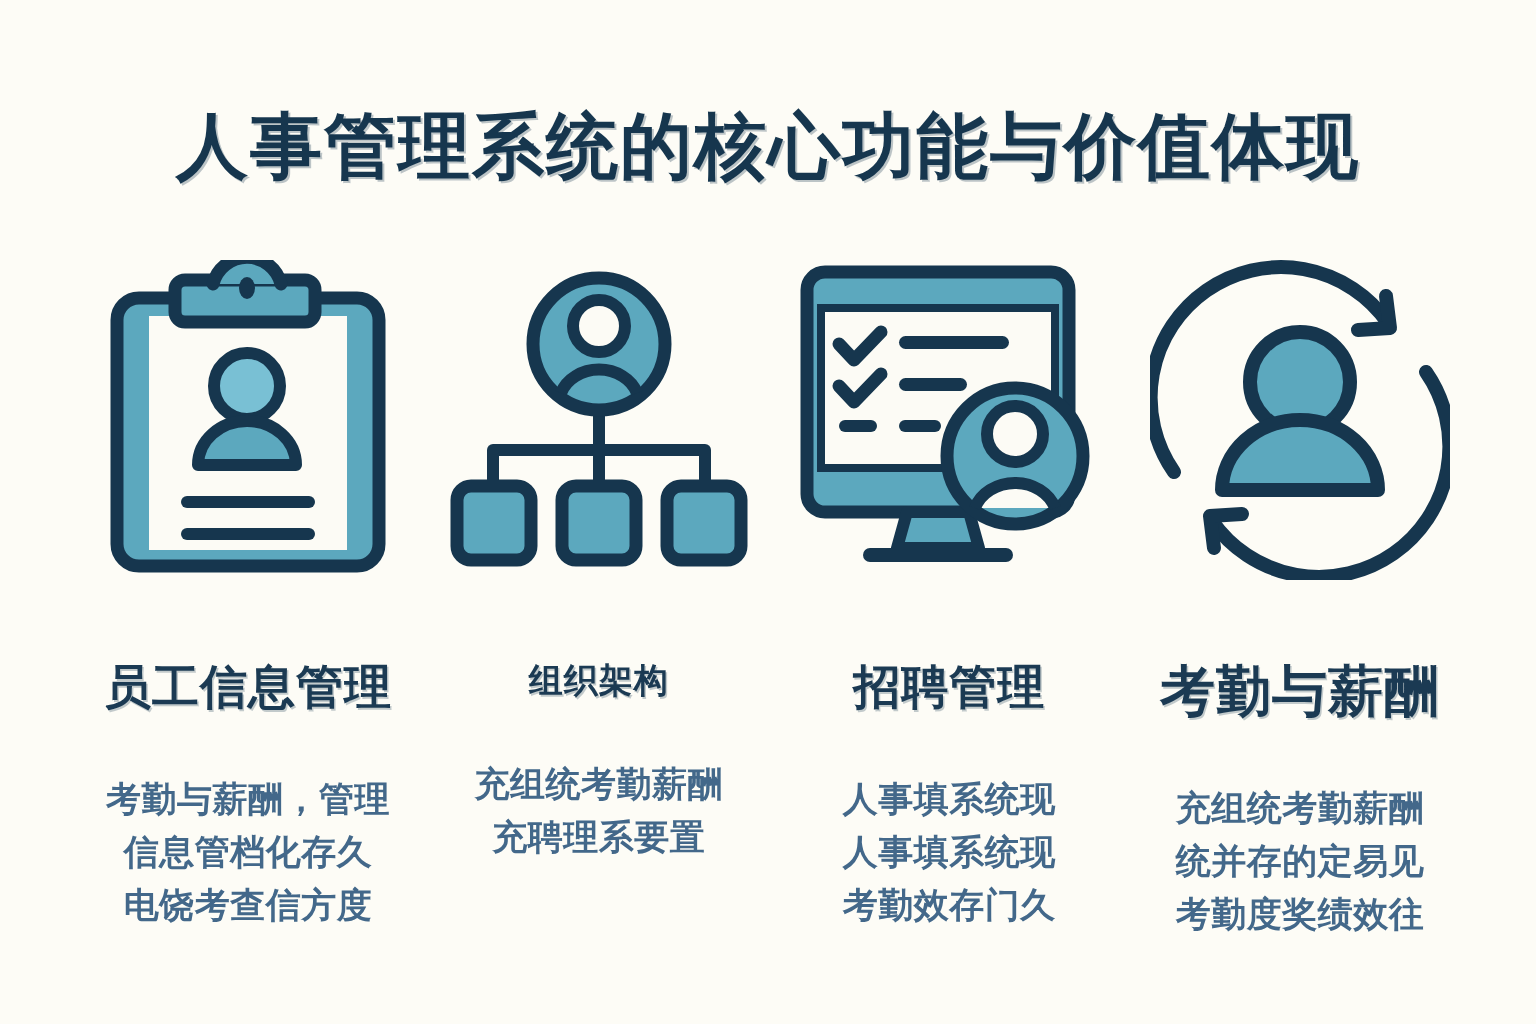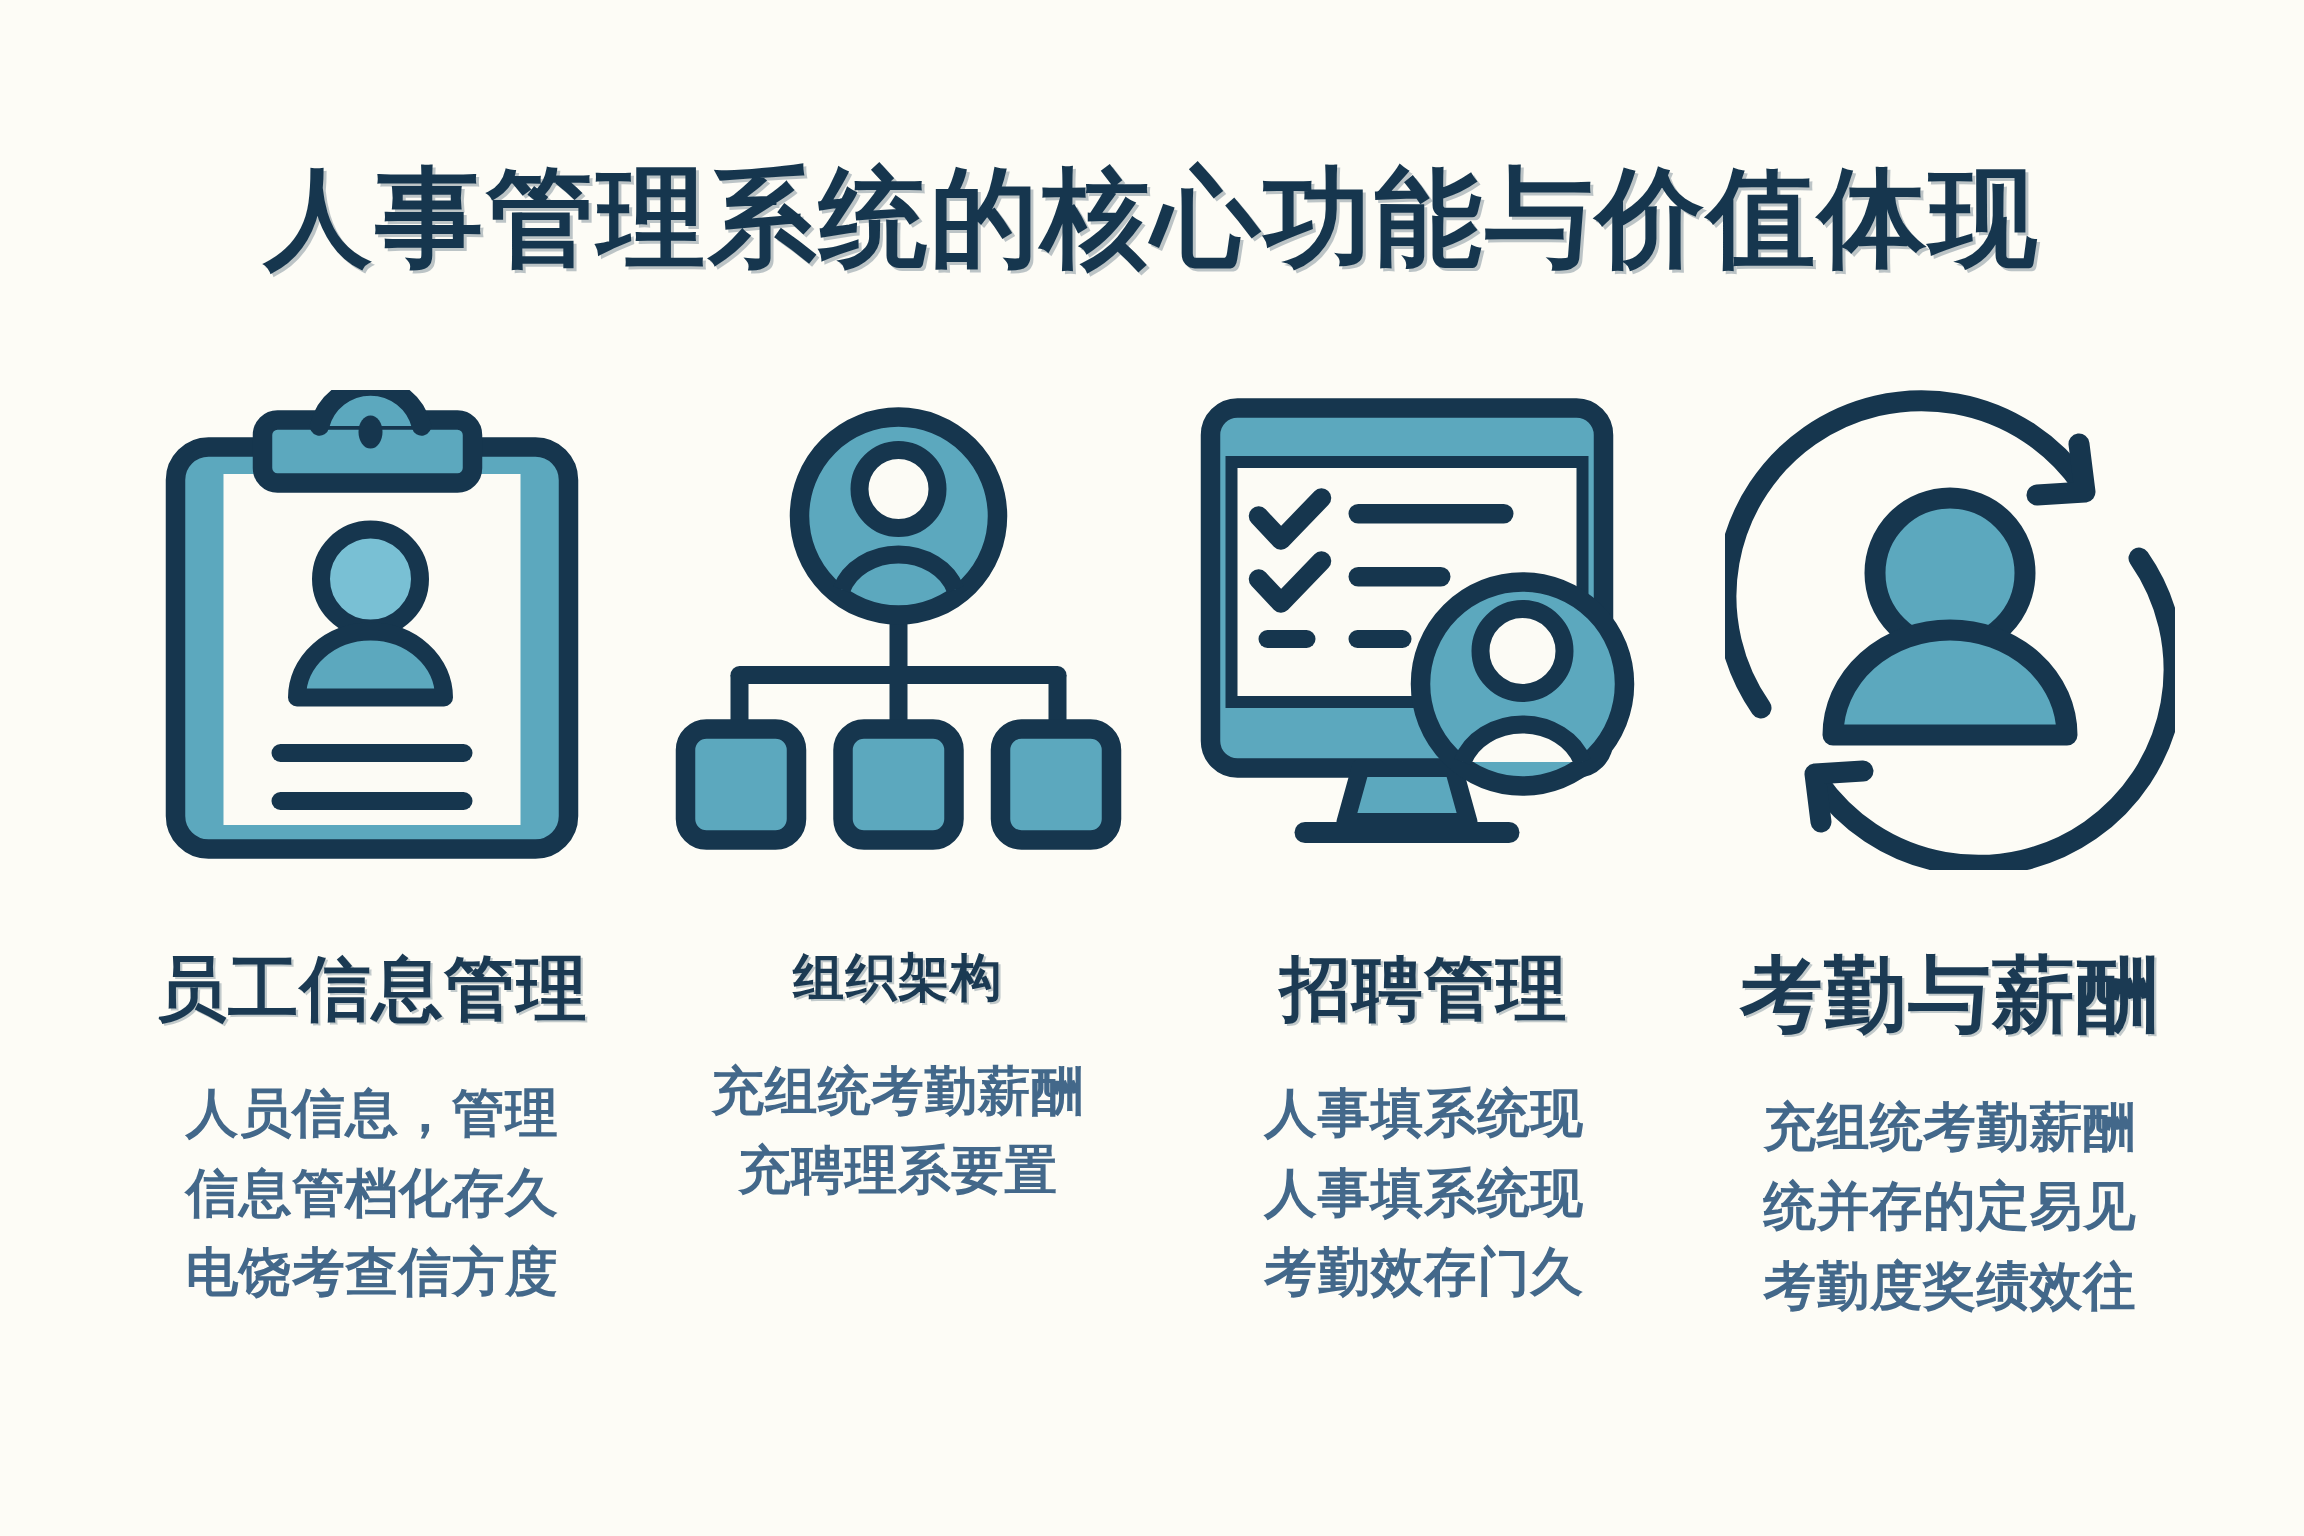--- a/index.html
+++ b/index.html
@@ -43,20 +43,21 @@
     display: flex;
     flex-direction: row;
     align-items: flex-start;
     justify-content: space-between;
   }
   .col {
     width: 340px;
     display: flex;
     flex-direction: column;
     align-items: center;
+    gap: 28px;
   }
 
   .icon-box {
     width: 330px;
     height: 330px;
     display: flex;
     align-items: center;
     justify-content: center;
   }
   .icon-box svg { display: block; }
@@ -114,21 +115,21 @@
         <circle cx="144" cy="126" r="33" fill="#79C0D4" stroke="#16364E" stroke-width="12"></circle>
 
         <path d="M95 205 a49 44 0 0 1 98 0 z" fill="#5CA8BE" stroke="#16364E" stroke-width="12" stroke-linejoin="round"></path>
 
         <rect x="78" y="236" width="134" height="12" rx="6" fill="#16364E"></rect>
         <rect x="78" y="268" width="134" height="12" rx="6" fill="#16364E"></rect>
       </svg>
     </div>
     <div class="col-heading">员工信息管理</div>
     <div class="col-body">
-      <span class="line">人员信息，管理</span>
+      <span class="line">考勤与薪酬，管理</span>
       <span class="line">信息管档化存久</span>
       <span class="line">电饶考查信方度</span>
     </div>
   </div>
 
   <div class="col col-2">
     <div class="icon-box">
       <svg width="300" height="320" viewBox="0 0 300 320" aria-hidden="true">
 
         <path d="M150 150 L150 190" stroke="#16364E" stroke-width="12" fill="none"></path>

